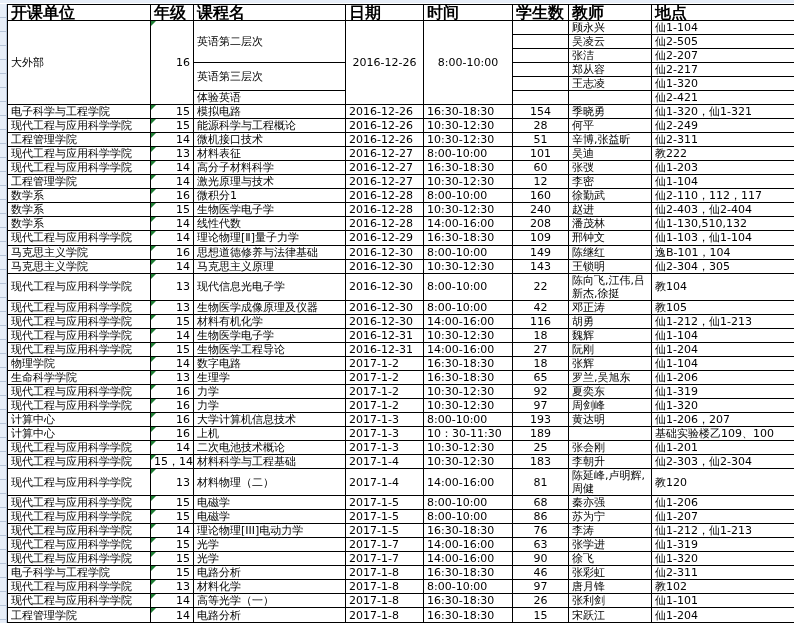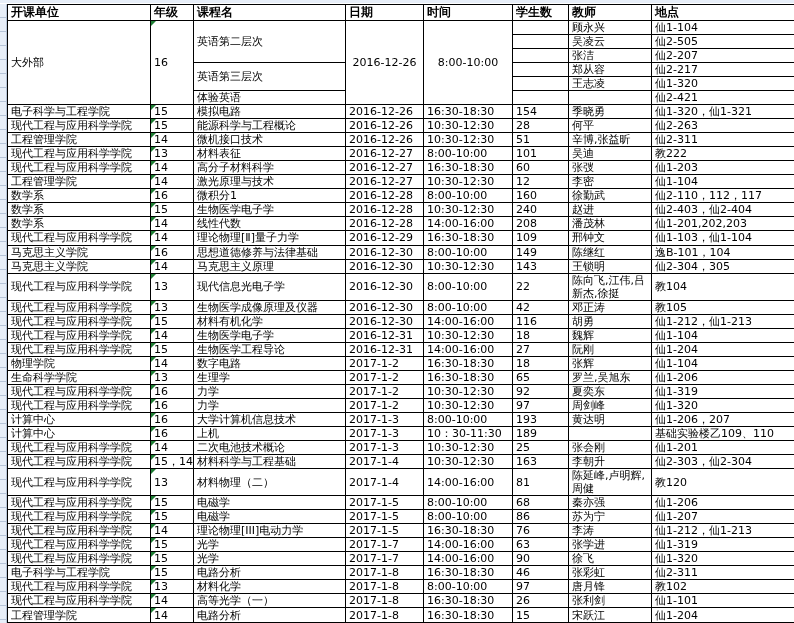--- a/index.html
+++ b/index.html
@@ -25,26 +25,26 @@
   }
   table.grid { border-collapse:collapse; table-layout:fixed; width:788px; }
   col.c-unit{width:143px} col.c-grade{width:43px} col.c-course{width:152px}
   col.c-date{width:78px} col.c-time{width:89px} col.c-students{width:56px}
   col.c-teacher{width:83px} col.c-location{width:144px}
   th, td {
     border:1px solid var(--bd,#000);
     padding:0 3px; overflow:hidden; white-space:nowrap;
     height:13px; line-height:13px; vertical-align:middle; text-align:left;
   }
-  thead th { font-weight:bold; font-size:12px; height:15px; line-height:15px; }
+  thead th { font-weight:bold; font-size:16px; height:15px; line-height:15px; }
   tr.tall td { height:27px; }
   td.teacher { white-space:normal; line-height:13px; }
-  td.num  { }
+  td.num  { text-align:center; }
   td.center { text-align:center; }
-  td.grade { position:relative; }
+  td.grade { position:relative;text-align:right; }
   td.grade::before {
     content:""; position:absolute; top:0; left:0; width:0; height:0;
     border-top:5px solid var(--tri,#1e7e34);
     border-right:5px solid transparent;
   }
 </style>
 </head>
 <body>
 
 <div class="screen">
@@ -123,21 +123,21 @@
             <td>仙1-320，仙1-321</td>
           </tr>
           <tr>
             <td>现代工程与应用科学学院</td>
             <td class="grade">15</td>
             <td>能源科学与工程概论</td>
             <td>2016-12-26</td>
             <td>10:30-12:30</td>
             <td class="num">28</td>
             <td class="teacher">何平</td>
-            <td>仙2-263</td>
+            <td>仙2-249</td>
           </tr>
           <tr>
             <td>工程管理学院</td>
             <td class="grade">14</td>
             <td>微机接口技术</td>
             <td>2016-12-26</td>
             <td>10:30-12:30</td>
             <td class="num">51</td>
             <td class="teacher">辛博,张益昕</td>
             <td>仙2-311</td>
@@ -193,21 +193,21 @@
             <td>仙2-403，仙2-404</td>
           </tr>
           <tr>
             <td>数学系</td>
             <td class="grade">14</td>
             <td>线性代数</td>
             <td>2016-12-28</td>
             <td>14:00-16:00</td>
             <td class="num">208</td>
             <td class="teacher">潘茂林</td>
-            <td>仙1-201,202,203</td>
+            <td>仙1-130,510,132</td>
           </tr>
           <tr>
             <td>现代工程与应用科学学院</td>
             <td class="grade">14</td>
             <td>理论物理[Ⅱ]量子力学</td>
             <td>2016-12-29</td>
             <td>16:30-18:30</td>
             <td class="num">109</td>
             <td class="teacher">邢钟文</td>
             <td>仙1-103，仙1-104</td>
@@ -333,39 +333,39 @@
             <td>仙1-206，207</td>
           </tr>
           <tr>
             <td>计算中心</td>
             <td class="grade">16</td>
             <td>上机</td>
             <td>2017-1-3</td>
             <td>10：30-11:30</td>
             <td class="num">189</td>
             <td class="teacher"></td>
-            <td>基础实验楼乙109、110</td>
+            <td>基础实验楼乙109、100</td>
           </tr>
           <tr>
             <td>现代工程与应用科学学院</td>
             <td class="grade">14</td>
             <td>二次电池技术概论</td>
             <td>2017-1-3</td>
             <td>10:30-12:30</td>
             <td class="num">25</td>
             <td class="teacher">张会刚</td>
             <td>仙1-201</td>
           </tr>
           <tr>
             <td>现代工程与应用科学学院</td>
             <td class="grade">15，14</td>
             <td>材料科学与工程基础</td>
             <td>2017-1-4</td>
             <td>10:30-12:30</td>
-            <td class="num">163</td>
+            <td class="num">183</td>
             <td class="teacher">李朝升</td>
             <td>仙2-303，仙2-304</td>
           </tr>
           <tr class="tall">
             <td>现代工程与应用科学学院</td>
             <td class="grade">13</td>
             <td>材料物理（二）</td>
             <td>2017-1-4</td>
             <td>14:00-16:00</td>
             <td class="num">81</td>

